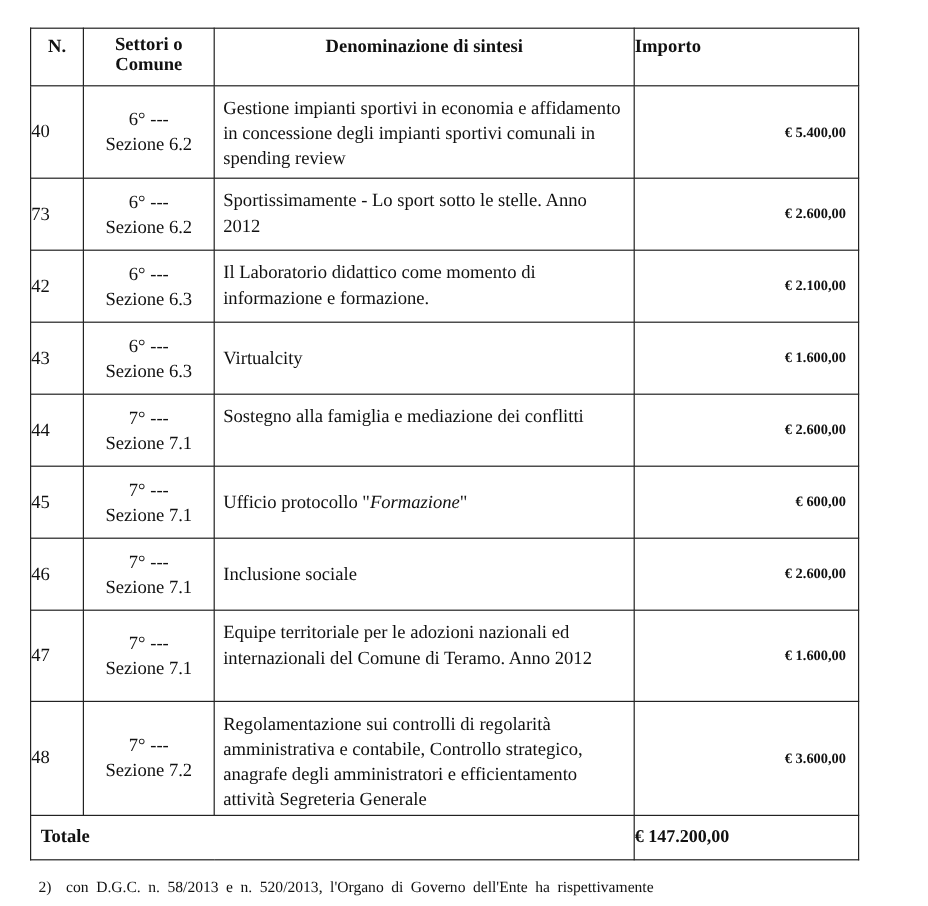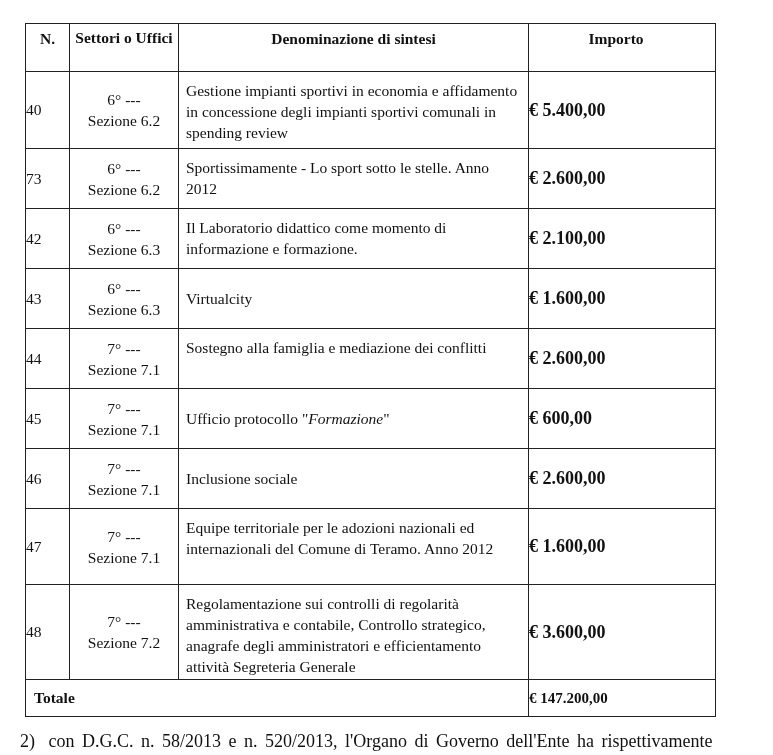--- a/index.html
+++ b/index.html
@@ -21,56 +21,56 @@
     vertical-align: middle;
   }
   col.c-n { width: 44px; }
   col.c-s { width: 109px; }
   col.c-d { width: 350px; }
   col.c-i { width: 187px; }
   th { font-weight: bold; vertical-align: top !important; height: 41px; }
   th.h-n { text-align: center; padding-top: 6px !important; }
   th.h-s { text-align: center; line-height: 16px; padding-top: 6px !important; }
   th.h-d { text-align: center; padding-top: 6px !important; margin-left: 36px; }
-  th.h-i { text-align: center; padding-right: 12px !important; padding-top: 6px !important; }
+  th.h-i { text-align: left; padding-right: 12px !important; padding-top: 6px !important; }
   td.n { text-align: left; }
   td.s { text-align: center; line-height: 21px; }
   td.s .deg { display: block; padding-left: 0px; }
   td.s .sez { display: block; }
   td.d { padding-left: 7px !important; padding-right: 6px !important; line-height: 21px; vertical-align: top !important; padding-top: 8px !important; }
-  td.i { padding-right: 10px !important; font-weight: bold; font-size: 18px; }
+  td.i { text-align: right; padding-right: 10px !important; font-weight: bold; font-size: 12px; }
   tr.r1 { height: 77px; }
   tr.r2 { height: 60px; }
   tr.r3 { height: 76px; }
   tr.r4 { height: 95px; }
   tr.tot { height: 37px; }
   td.tot-label { font-weight: bold; padding-left: 8px !important; }
   td.tot-val { text-align: left; font-weight: bold; padding-right: 10px !important; font-size: 15px; }
   td.d.single { vertical-align: middle !important; padding-top: 0 !important; }
   em.it { font-style: italic; }
   .para {
-    position: absolute; left: 20px; top: 731px; width: 740px;
-    font-size: 18px; white-space: nowrap; word-spacing: 3px;
+    position: absolute; left: 32px; top: 731px; width: 740px;
+    font-size: 13px; white-space: nowrap; word-spacing: 3px;
   }
   .para .num { margin-right: 6px; }
 </style>
 </head>
 <body>
 
 <table class="budget">
   <colgroup>
     <col class="c-n">
       <col class="c-s">
       <col class="c-d">
       <col class="c-i">
   </colgroup>
   <thead>
     <tr>
       <th class="h-n">N.</th>
-      <th class="h-s">Settori o Uffici</th>
+      <th class="h-s">Settori o Comune</th>
       <th class="h-d">Denominazione di sintesi</th>
       <th class="h-i">Importo</th>
     </tr>
   </thead>
   <tbody>
     <tr class="r1">
       <td class="n">40</td>
       <td class="s">
           <span class="deg">6°  ---</span>
           <span class="sez">Sezione 6.2</span>

